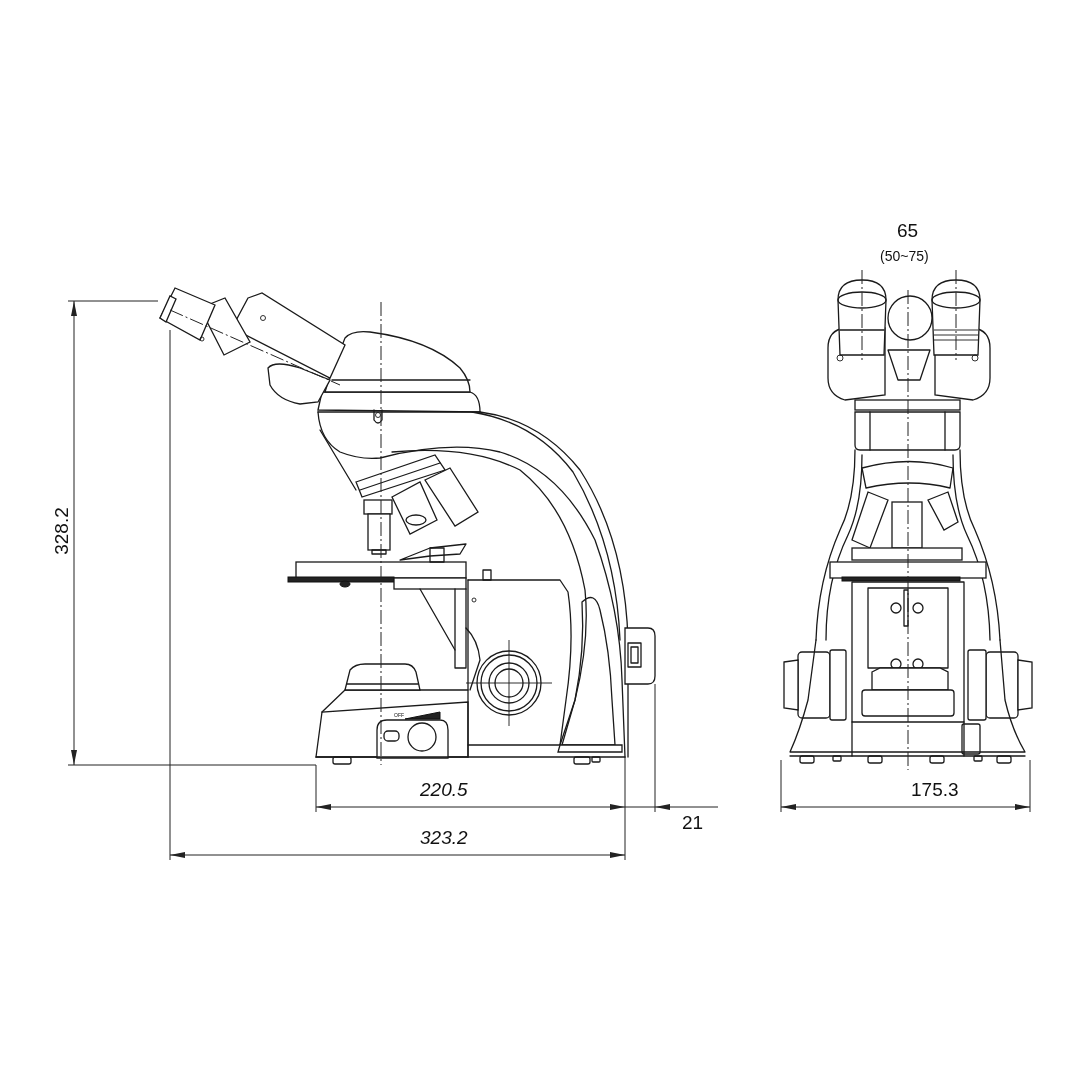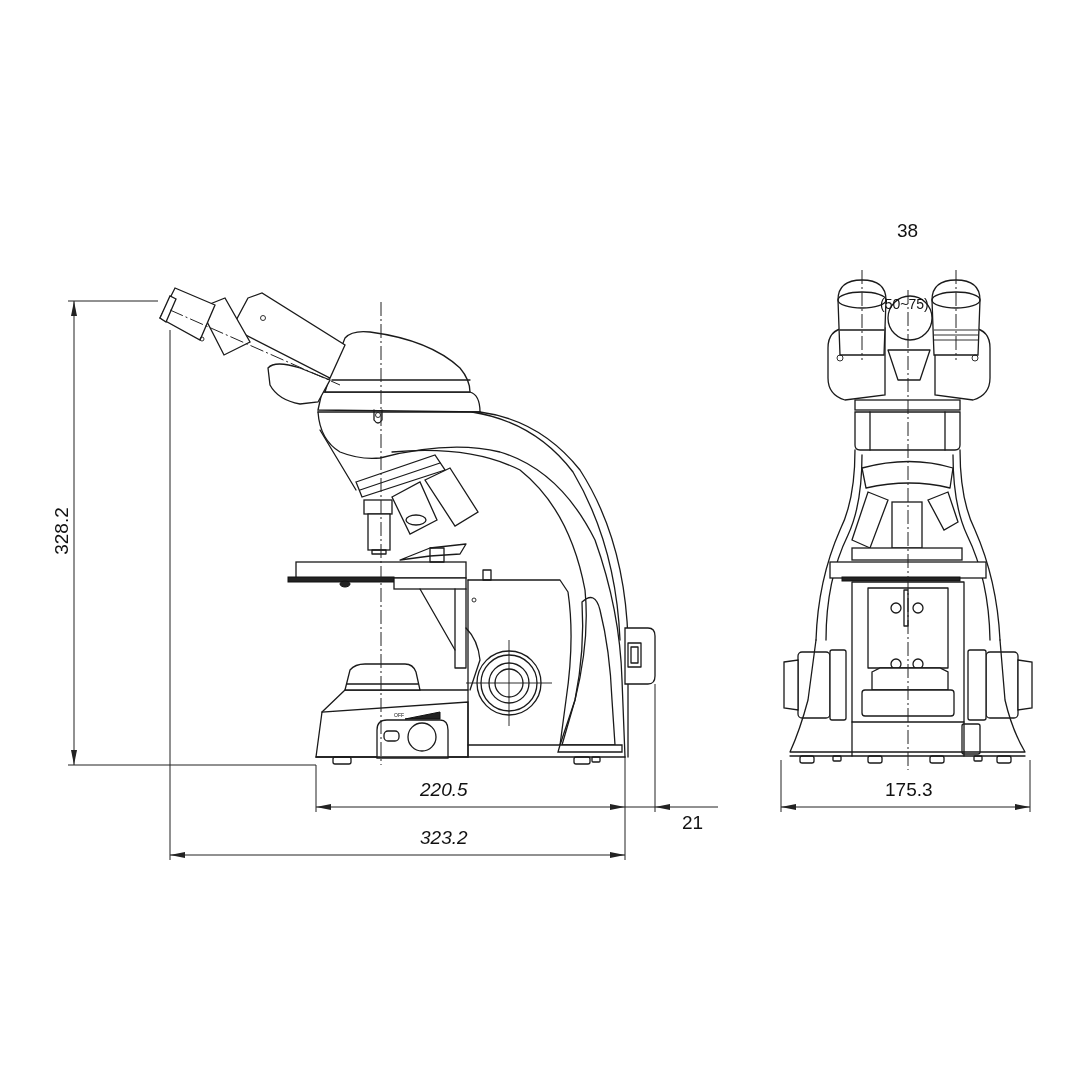--- a/index.html
+++ b/index.html
@@ -7,21 +7,21 @@
          font-family: "Liberation Sans", sans-serif; color: #111; }
   svg.drawing { position: absolute; left: 0; top: 0; }
   .ln { fill: none; stroke: #1a1a1a; stroke-width: 1.3; stroke-linejoin: round; stroke-linecap: round; }
   .thin { fill: none; stroke: #1a1a1a; stroke-width: 0.9; }
   .fillw { fill: #ffffff; stroke: #1a1a1a; stroke-width: 1.3; }
   .dark { fill: #222; stroke: #111; stroke-width: 1; }
   .center { fill: none; stroke: #222; stroke-width: 1; stroke-dasharray: 14 3 2 3; }
   .dim { fill: none; stroke: #222; stroke-width: 1; }
   .arrow { fill: #222; stroke: none; }
   .label { position: absolute; font-size: 19px; color: #111; white-space: nowrap; }
-  .label.small { font-size: 14px; margin-top: 48px; }
+  .label.small { font-size: 14px; }
   .label.vert { transform: rotate(-90deg); transform-origin: center center; }
 </style>
 </head>
 <body>
 
 <svg class="drawing" width="1080" height="1080" viewBox="0 0 1080 1080">
 
   <g>
 
     <g>
@@ -222,16 +222,16 @@
     <line class="dim" x1="781" y1="807" x2="1030" y2="807"></line>
     <path class="arrow" d="M781 807 L796 804 L796 810 Z"></path>
     <path class="arrow" d="M1030 807 L1015 804 L1015 810 Z"></path>
   </g>
 </svg>
 
 <div class="label vert" style="left:32px; top:520px; width:60px; text-align:center;">328.2</div>
 <div class="label" style="left:420px; top:779px;font-style:italic;">220.5</div>
 <div class="label" style="left:682px; top:812px;">21</div>
 <div class="label" style="left:420px; top:827px;font-style:italic;">323.2</div>
-<div class="label" style="left:885px; top:779px;">175.3</div>
-<div class="label" style="left:897px; top:220px;">38</div>
+<div class="label" style="left:911px; top:779px;">175.3</div>
+<div class="label" style="left:897px; top:220px;">65</div>
 <div class="label small" style="left:880px; top:248px;">(50~75)</div>
 <div class="label" style="left:394px; top:712px; font-size:5px;">OFF</div>
 
 </body></html>

